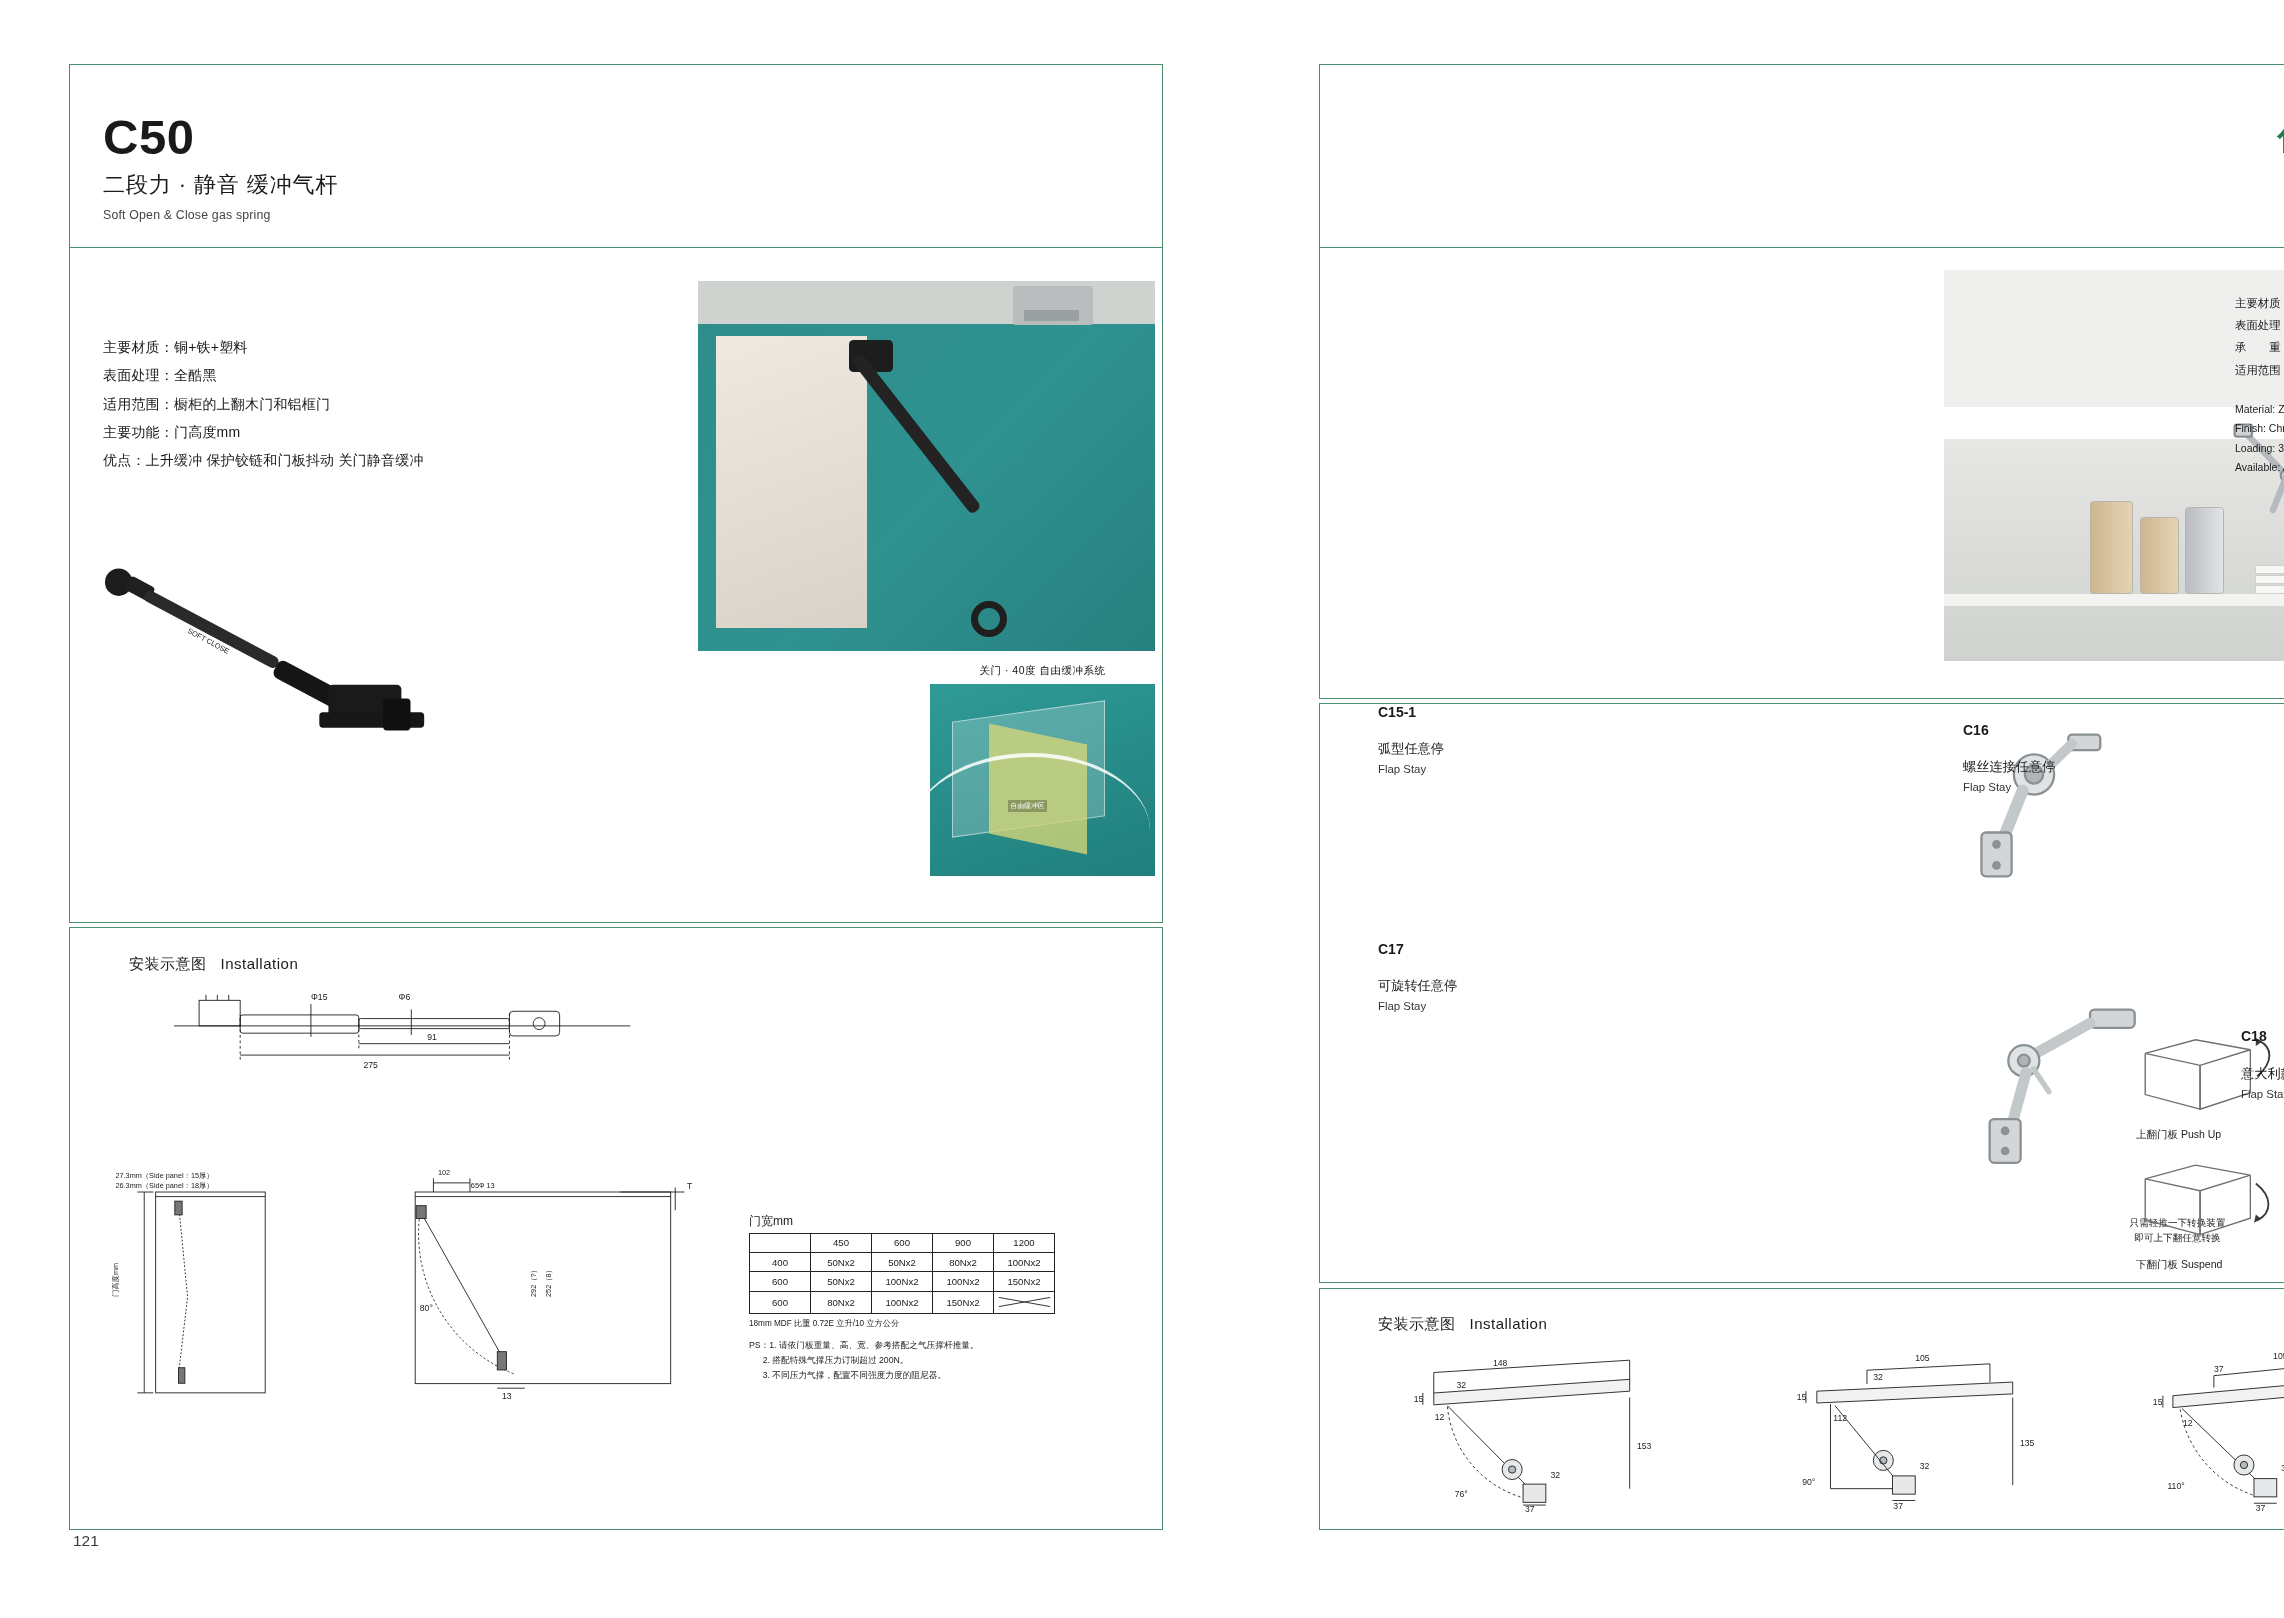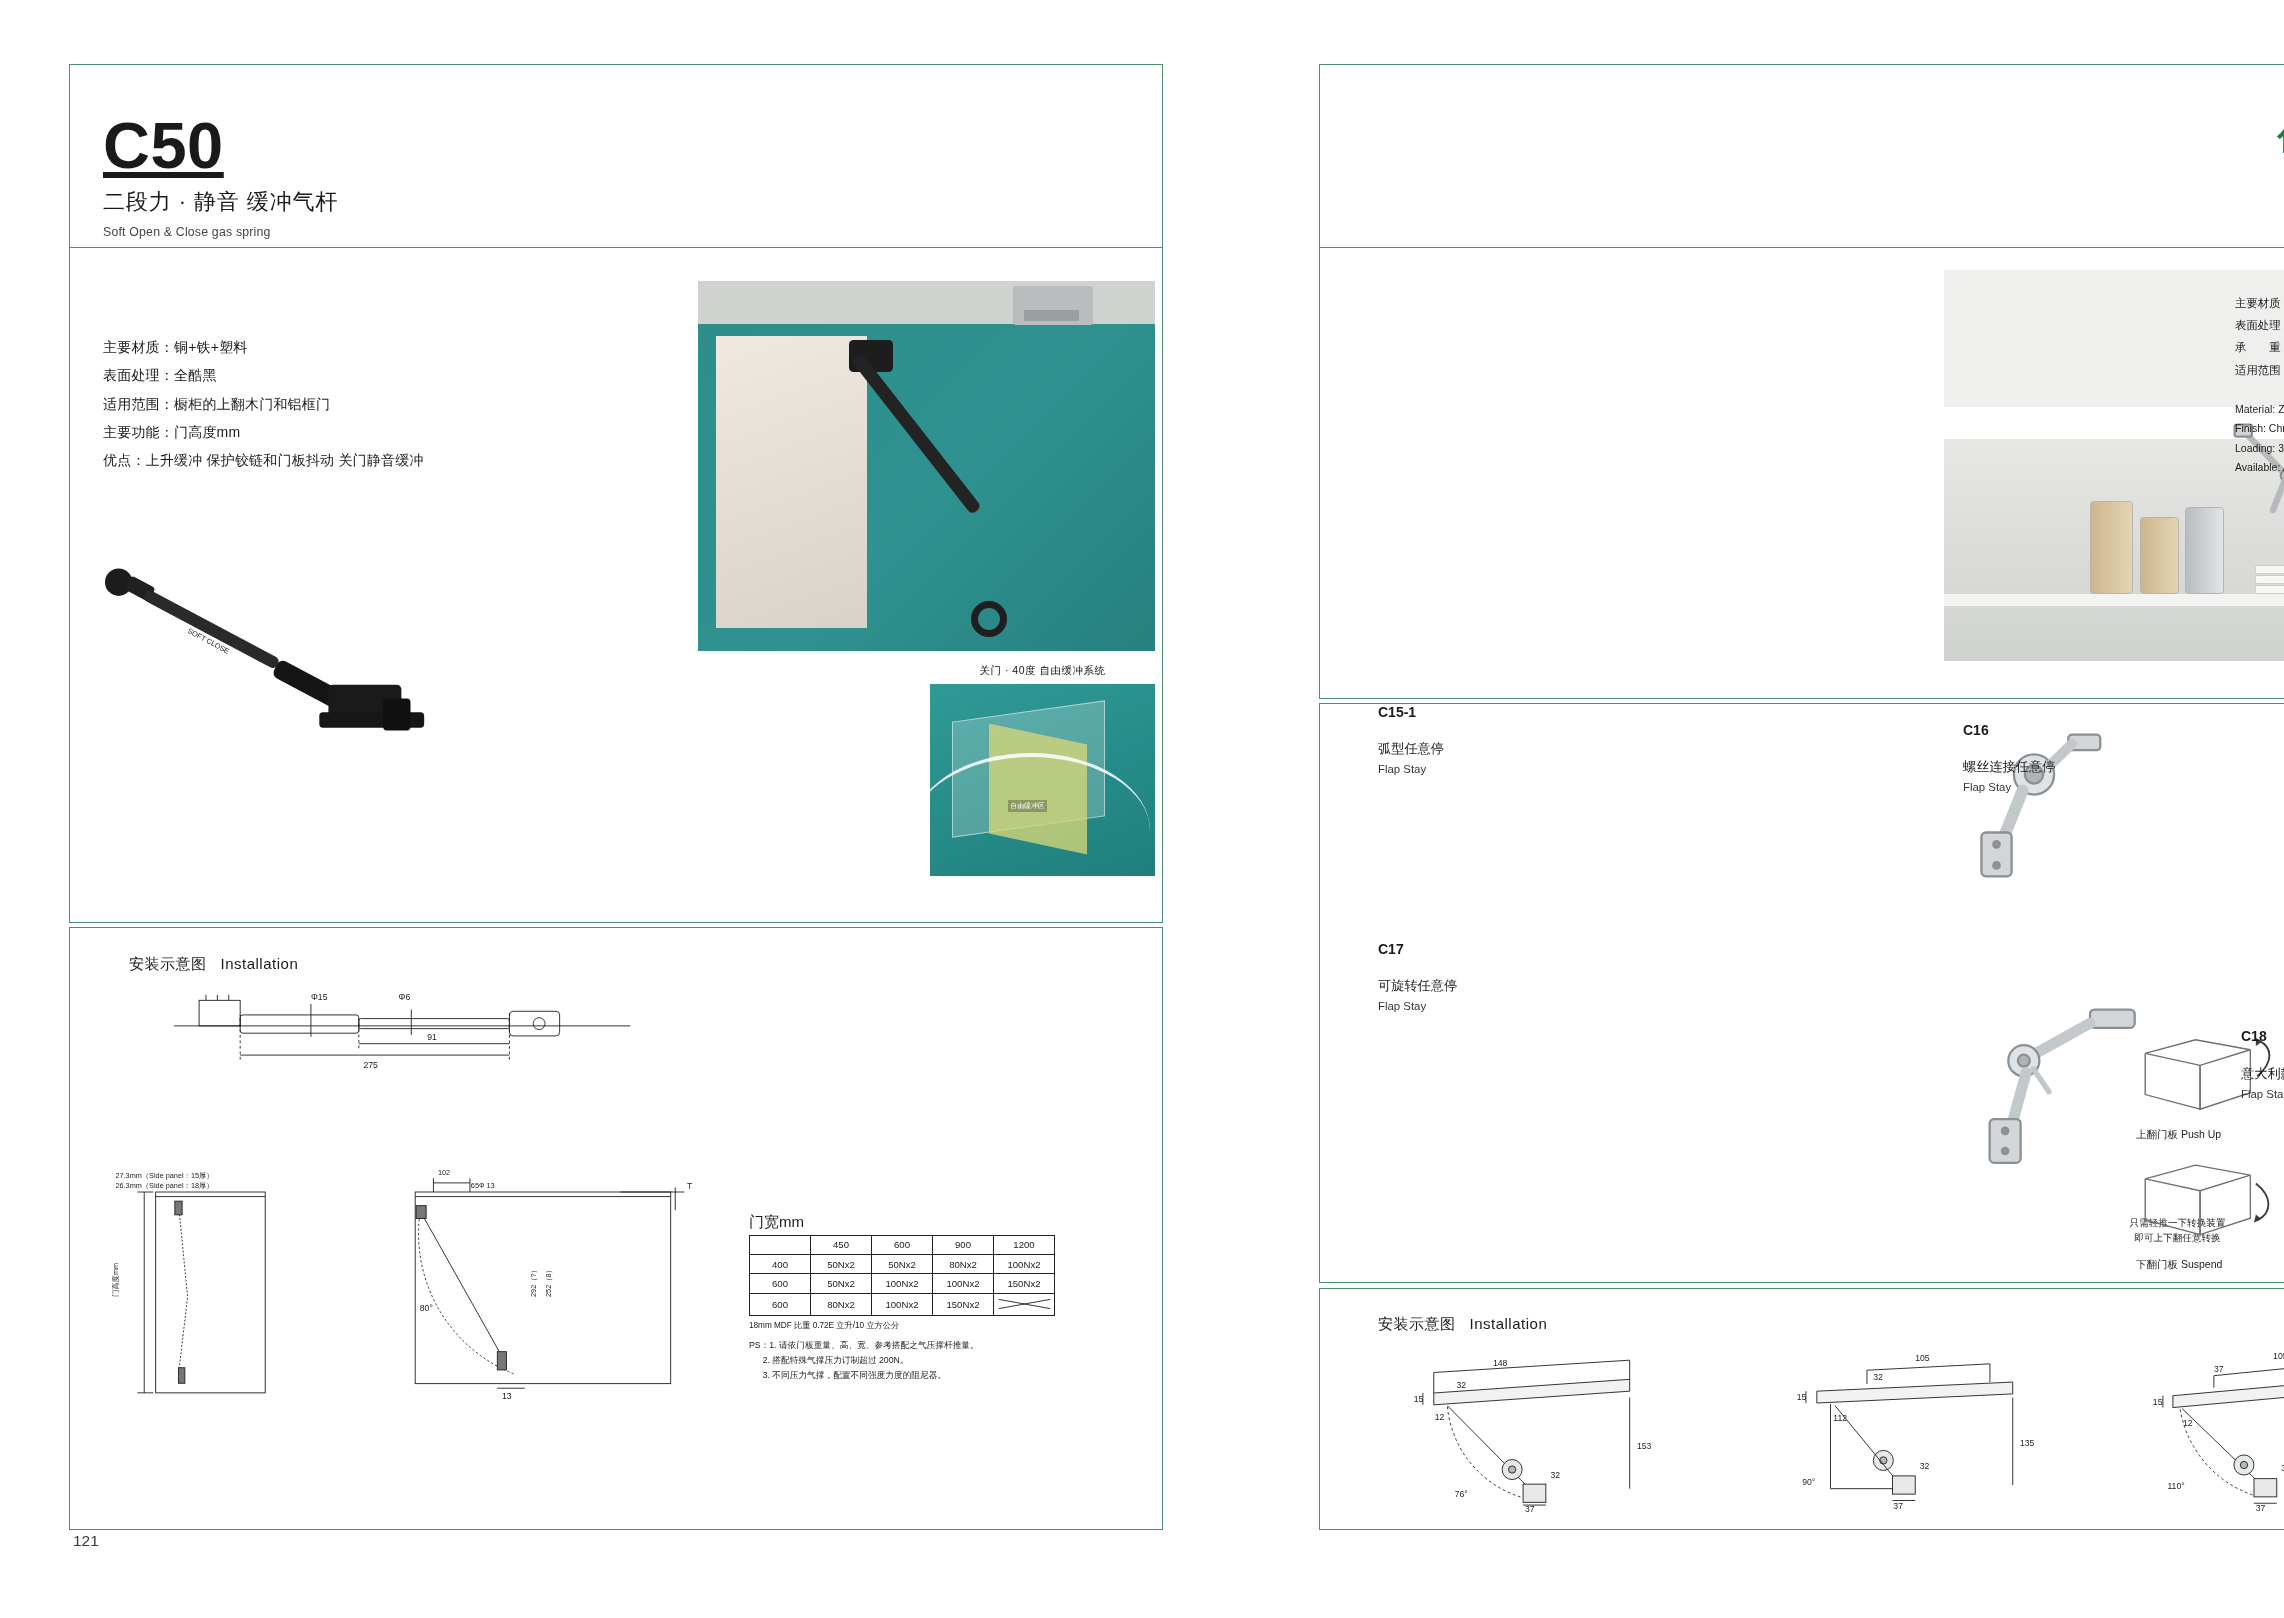--- a/index.html
+++ b/index.html
@@ -9,21 +9,21 @@
   .page.right{left:1241px;}
 
   
   .frame{position:absolute;border:0.9px solid #4b8f6e;box-sizing:border-box;}
 
   
   .l-frame-top{left:69px;top:64px;width:1096px;width:1094px;height:859px;}
   .l-frame-bottom{left:69px;top:927px;width:1094px;height:603px;}
 
   .l-title{position:absolute;left:103px;top:112px;}
-  .l-title .code{font-size:65px;font-weight:bold;letter-spacing:0.5px;line-height:1.05;text-decoration:underline;}
+  .l-title .code{font-size:49px;font-weight:bold;letter-spacing:0.5px;line-height:1.05;}
   .l-title .cn{font-size:22px;margin-top:6.4px;letter-spacing:0.9px;text-align:center;}
   .l-title .en{font-size:12.3px;color:#444;margin-top:8.2px;letter-spacing:0.2px;}
   .l-title-rule{position:absolute;left:69px;top:247px;width:1093px;height:0.9px;background:#4b8f6e;}
 
   .l-specs{position:absolute;left:103px;top:333px;font-size:14px;line-height:2.02;letter-spacing:0.2px;}
 
   
   .l-photo-main{position:absolute;left:698px;top:281px;width:457px;height:370px;background:#2c8e8b;overflow:hidden;}
   .l-photo-main .wall{position:absolute;left:0;top:0;width:100%;height:100%;background:linear-gradient(135deg,#2e8d8a 0%,#2f9290 55%,#26807e 100%);}
   .l-photo-main .panel{position:absolute;left:18px;top:55px;width:151px;height:292px;background:linear-gradient(160deg,#efe9e1,#d9d2c8);}
@@ -41,21 +41,21 @@
   .mini-box{position:absolute;left:22px;top:27px;width:151px;height:114px;background:rgba(255,255,255,0.22);border:0.9px solid rgba(255,255,255,0.5);transform:skewY(-8deg);}
   .mini-red{position:absolute;left:55px;top:32px;width:96px;height:119px;background:rgba(150,40,40,0.75);transform:skewY(14deg);}
   .mini-arc{position:absolute;left:-18px;top:69px;width:238px;height:151px;border-top:4.6px solid rgba(255,255,255,0.85);border-radius:50%;}
   .mini-tag{position:absolute;font-size:6.9px;color:#fff;background:rgba(0,0,0,0.25);padding:0.9px 2.3px;}
   .mini-yellow{position:absolute;left:59px;top:50px;width:98px;height:110px;background:rgba(214,214,120,0.78);transform:skewY(12deg);}
 
   
   .l-inst-title{position:absolute;left:129px;top:955px;font-size:15px;letter-spacing:0.5px;}
 
   .tbl-wrap{position:absolute;left:749px;top:1213px;}
-  .tbl-lbl{font-size:15px;margin-bottom:2.7px;}
+  .tbl-lbl{font-size:12px;margin-bottom:2.7px;}
   table.sz{border-collapse:collapse;font-size:9.6px;}
   table.sz td,table.sz th{border:0.9px solid #222;padding:3.7px 0;text-align:center;font-weight:normal;min-width:60px;}
   table.sz th.corner{min-width:44px;}
   .tbl-note{font-size:8.2px;margin-top:3.7px;}
   .ps{position:absolute;left:749px;top:1338px;font-size:8.7px;line-height:1.7;}
 
   .folio{position:absolute;bottom:68px;font-size:15.5px;color:#3a3a3a;}
   .folio.left{left:73px;}
 
   

